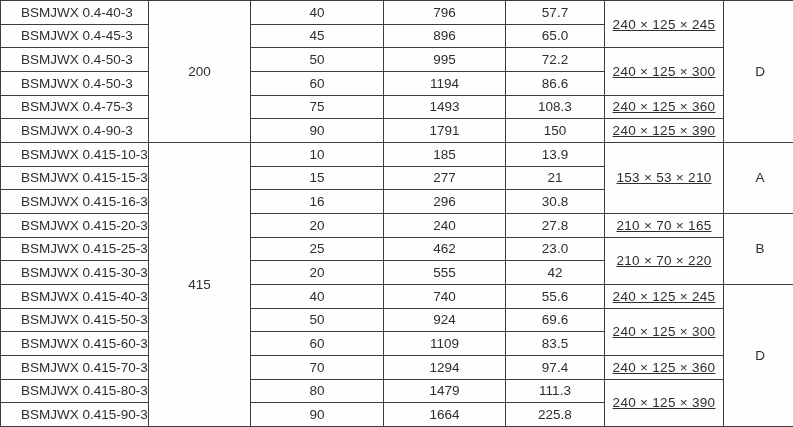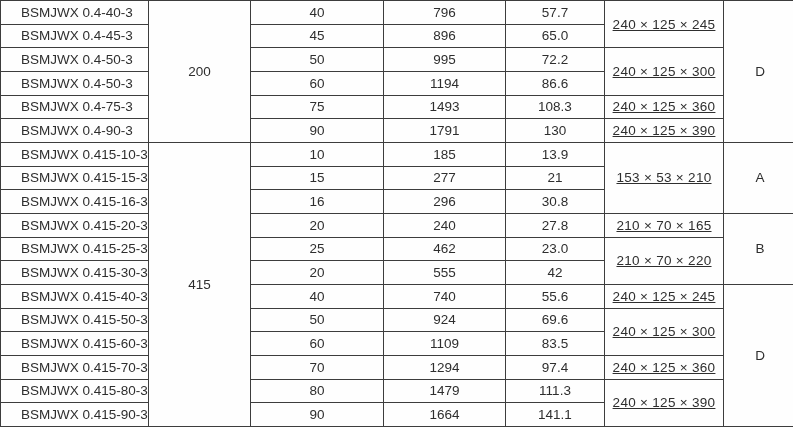--- a/index.html
+++ b/index.html
@@ -82,21 +82,21 @@
         <td class="model">BSMJWX 0.4-75-3</td>
         <td>75</td>
         <td>1493</td>
         <td>108.3</td>
         <td class="dims">240 × 125 × 360</td>
       </tr>
       <tr>
         <td class="model">BSMJWX 0.4-90-3</td>
         <td>90</td>
         <td>1791</td>
-        <td>130</td>
+        <td>150</td>
         <td class="dims">240 × 125 × 390</td>
       </tr>
       <tr>
         <td class="model">BSMJWX 0.415-10-3</td>
         <td rowspan="12">415</td>
         <td>10</td>
         <td>185</td>
         <td>13.9</td>
         <td rowspan="3" class="dims">153 × 53 × 210</td>
         <td rowspan="3">A</td>
@@ -166,17 +166,17 @@
         <td class="model">BSMJWX 0.415-80-3</td>
         <td>80</td>
         <td>1479</td>
         <td>111.3</td>
         <td rowspan="2" class="dims">240 × 125 × 390</td>
       </tr>
       <tr>
         <td class="model">BSMJWX 0.415-90-3</td>
         <td>90</td>
         <td>1664</td>
-        <td>141.1</td>
+        <td>225.8</td>
       </tr>
     </tbody>
   </table>
 </div>
 
 </body></html>

